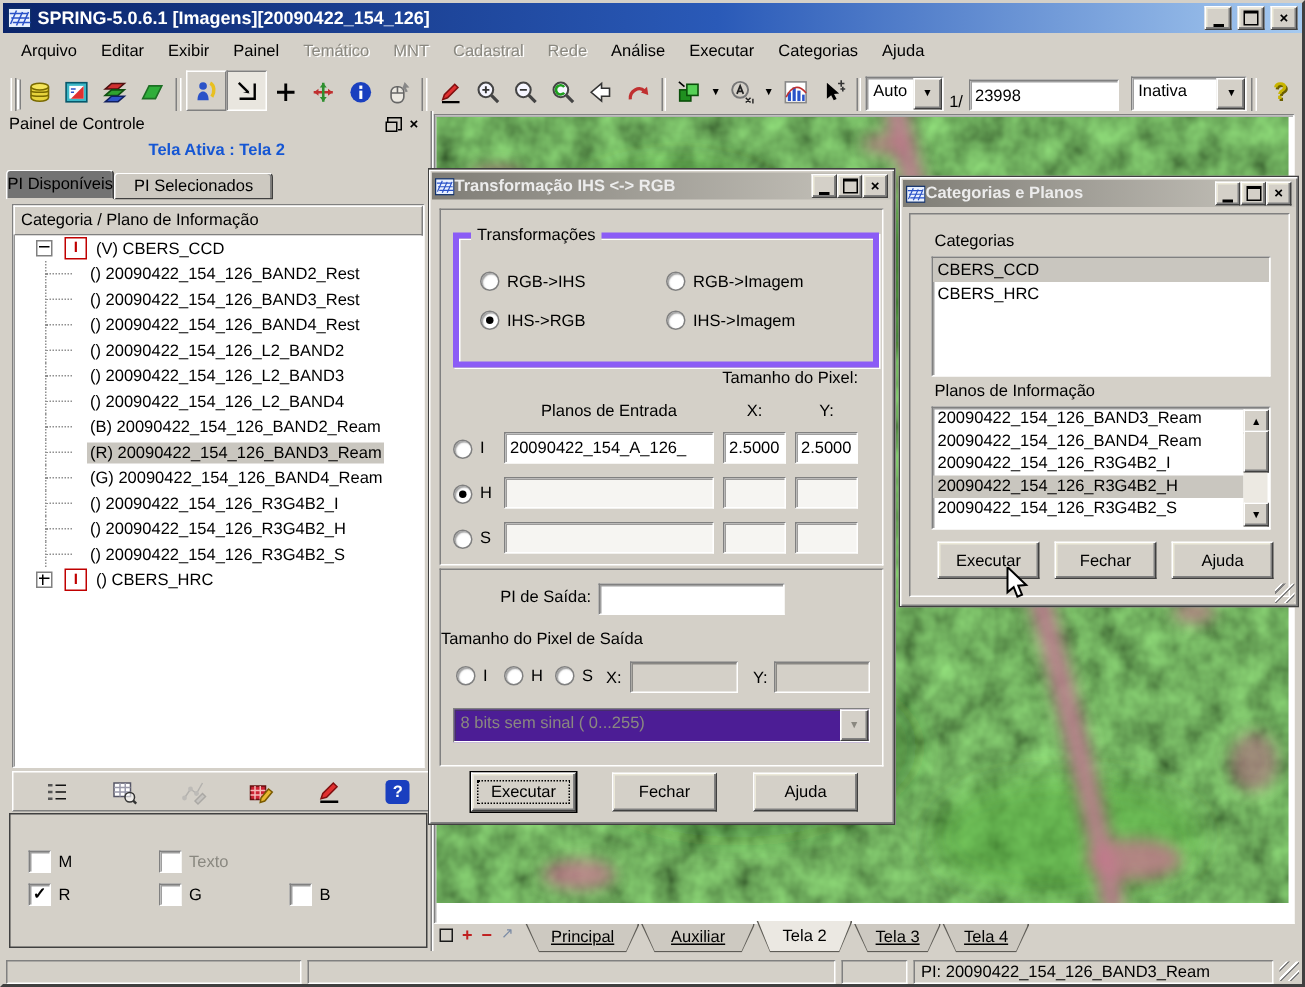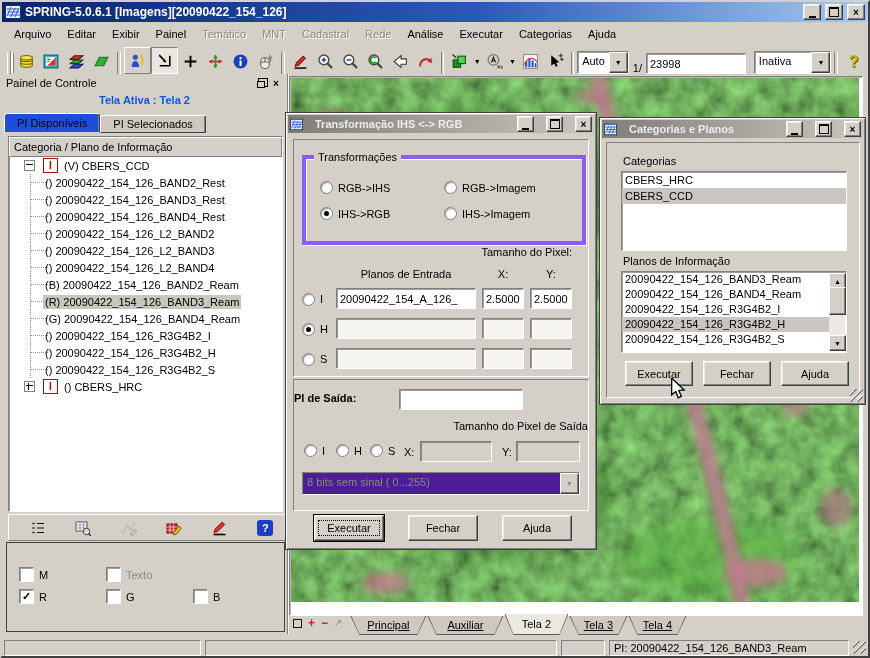--- a/index.html
+++ b/index.html
@@ -8,21 +8,21 @@
     border:2px solid;border-color:#d4d0c8 #404040 #404040 #d4d0c8;box-sizing:border-box;overflow:hidden;}
   .abs{position:absolute;}
   
   .raised{border:1px solid;border-color:#fff #404040 #404040 #fff;box-shadow:inset -1px -1px 0 #808080,inset 1px 1px 0 #ece9d8;background:#d4d0c8;}
   .sunken{border:1px solid;border-color:#808080 #fff #fff #808080;box-shadow:inset 1px 1px 0 rgba(64,64,64,.55);background:#fff;}
   .etched{border:1px solid;border-color:#808080 #fff #fff #808080;}
   .bar-raised{border:1px solid;border-color:#fff #808080 #808080 #fff;}
   
   .titlebar{left:0;top:0;right:0;height:20px;display:flex;align-items:center;gap:4px;padding:0 3px;
     background:linear-gradient(90deg,#0a246a,#2a5ab8 55%,#a6caf0);color:#fff;font-weight:bold;font-size:12px;}
-  .dlg-titlebar{left:2px;top:2px;right:2px;height:18px;display:flex;align-items:center;gap:12px;padding:0 2px;
+  .dlg-titlebar{left:2px;top:2px;right:2px;height:18px;display:flex;align-items:center;gap:0;padding:0 2px;
     background:linear-gradient(90deg,#7f7d76,#c9c6be);color:#ececec;font-weight:bold;font-size:11px;position:absolute;}
   .cap-btn{width:16px;height:14px;display:inline-flex;align-items:center;justify-content:center;font-size:10px;font-weight:bold;color:#000;flex:none;}
   .glyph-min{width:7px;height:7px;border-bottom:2px solid #000;margin-top:2px;}
   .glyph-max{width:8px;height:7px;border:1px solid #000;border-top:2px solid #000;}
   .glyph-float{width:6px;height:5px;border:1px solid #000;box-shadow:2px -2px 0 -0px #d4d0c8,2px -2px 0 1px #000;margin:2px 2px 0 0;}
   .spacer{flex:1;}
   
   .menubar{left:0;top:22px;right:0;height:19px;display:flex;align-items:center;padding-left:4px;}
   .menu-item{padding:2px 8px;}
   .menu-item.disabled{color:#8a8880;text-shadow:1px 1px 0 #fff;}
@@ -39,28 +39,28 @@
   .combo .ddb{width:17px;margin-left:auto;display:flex;align-items:center;justify-content:center;font-size:7px;
     border:1px solid;border-color:#fff #404040 #404040 #fff;box-shadow:inset -1px -1px 0 #808080;background:#d4d0c8;}
   .field{height:21px;border:1px solid;border-color:#808080 #fff #fff #808080;box-shadow:inset 1px 1px 0 rgba(64,64,64,.5);
     background:#fff;font-family:"Liberation Sans",sans-serif;font-size:11px;padding:0 3px;box-sizing:border-box;}
   .help-q{color:#c8b400;font-weight:bold;font-size:16px;text-shadow:1px 1px 0 #6a5e00;}
   
   .left-panel{left:0;top:72px;width:285px;height:560px;background:#d4d0c8;border-right:1px solid #808080;box-shadow:1px 0 0 #fff;}
   .panel-title{left:0;top:0;right:0;height:18px;display:flex;align-items:center;padding:0 4px;position:absolute;}
   .active-line{left:0;top:20px;right:0;text-align:center;font-weight:bold;color:#1556d4;position:absolute;}
   .ptabs{left:2px;top:38px;right:2px;height:21px;display:flex;align-items:flex-end;position:absolute;}
-  .ptab{padding:3px 12px;border:1px solid;border-color:#fff #404040 #d4d0c8 #fff;border-radius:3px 3px 0 0;background:#1d4ed8;box-shadow:inset -1px 0 0 #808080;}
+  .ptab{padding:3px 0;border:1px solid;border-color:#fff #404040 #d4d0c8 #fff;border-radius:3px 3px 0 0;background:#737373;box-shadow:inset -1px 0 0 #808080;}
   .ptab.off{padding:2px 12px;border-bottom:1px solid #404040;background:#cdc9c1;}
   .tree-wrap{left:6px;top:62px;width:273px;height:374px;position:absolute;background:#fff;}
   .tree-header{height:18px;line-height:18px;padding:0 4px;background:#d4d0c8;border:1px solid;border-color:#fff #808080 #808080 #fff;}
   .tree-body{position:absolute;left:1px;right:1px;top:20px;bottom:1px;overflow:hidden;background:#fff;}
   .trow{height:17px;display:flex;align-items:center;white-space:nowrap;position:relative;}
   .trow.root{padding-left:14px;}
-  .trow.kid{padding-left:33px;}
+  .trow.kid{padding-left:48px;}
   .trow.kid::before{content:"";position:absolute;left:20px;top:0;bottom:0;border-left:1px dotted #909090;}
   .trow.kid::after{content:"";position:absolute;left:20px;top:8px;width:18px;border-top:1px dotted #909090;}
   .expander{width:9px;height:9px;background:#fff;border:1px solid #808080;position:relative;flex:none;margin-right:8px;}
   .expander::before{content:"";position:absolute;left:1px;right:1px;top:3px;border-top:1px solid #000;}
   .expander.plus::after{content:"";position:absolute;top:1px;bottom:1px;left:3px;border-left:1px solid #000;}
   .iicon{width:13px;height:13px;border:1px solid #c00000;color:#c00000;font-weight:bold;background:#fff;
     display:inline-flex;align-items:center;justify-content:center;font-size:10px;margin-right:4px;flex:none;}
   .tlabel{padding:1px 2px;}
   .tlabel.sel{background:#c9c6bf;}
   .iconbar{left:6px;top:440px;width:273px;height:25px;position:absolute;display:flex;align-items:center;justify-content:space-around;padding:0 6px;}
@@ -552,23 +552,23 @@
 
     <span class="abs" style="left:16px;top:236px;display:flex;align-items:center;height:20px;">
         <span class="radio"></span>
         <span class="rlabel">S</span>
       </span>
     <input class="field abs" style="left: 50px; top: 235px; width: 140px; background: rgb(246, 245, 242);">
     <input class="field abs" style="left: 196px; top: 235px; width: 42px; background: rgb(246, 245, 242);">
     <input class="field abs" style="left: 244px; top: 235px; width: 42px; background: rgb(246, 245, 242);">
 
     <div class="etched abs" style="left:7px;top:266px;width:294px;height:130px;">
-      <span class="abs" style="left:0;top:12px;width:100px;text-align:left;font-weight:bold;">PI de Saída:</span>
+      <span class="abs" style="left:0;top:12px;width:100px;text-align:right;">PI de Saída:</span>
       <input class="field" style="position: absolute; left: 105px; top: 9px; width: 124px;" value="">
-      <span class="abs" style="left:0;top:40px;width:100%;text-align:right;">Tamanho do Pixel de Saída</span>
+      <span class="abs" style="left:0;top:40px;width:100%;text-align:left;">Tamanho do Pixel de Saída</span>
       <span class="abs" style="left:10px;top:64px;display:flex;align-items:center;">
           <span class="radio"></span>
           <span class="rlabel">I</span>
         </span>
       <span class="abs" style="left:42px;top:64px;display:flex;align-items:center;">
           <span class="radio"></span>
           <span class="rlabel">H</span>
         </span>
       <span class="abs" style="left:76px;top:64px;display:flex;align-items:center;">
           <span class="radio"></span>
@@ -612,22 +612,22 @@
       <span class="cap-btn raised" style="width:15px;">
           <span class="glyph-max"></span>
         </span>
       <span class="cap-btn raised" style="width:15px;">
           <span>×</span>
         </span>
     </div>
     <div class="etched abs" style="left:6px;top:24px;width:252px;height:254px;">
       <span class="abs" style="left:16px;top:12px;">Categorias</span>
       <div class="listbox" style="left:14px;top:28px;width:224px;height:78px;">
+        <div class="lrow sel">CBERS_CCD</div>
         <div class="lrow">CBERS_HRC</div>
-        <div class="lrow sel">CBERS_CCD</div>
       </div>
       <span class="abs" style="left:16px;top:112px;">Planos de Informação</span>
       <div class="listbox" style="left:14px;top:128px;width:224px;height:80px;">
         <div style="margin-right:17px;">
           <div class="lrow" style="height:15px;line-height:15px;">20090422_154_126_BAND3_Ream</div>
           <div class="lrow" style="height:15px;line-height:15px;">20090422_154_126_BAND4_Ream</div>
           <div class="lrow" style="height:15px;line-height:15px;">20090422_154_126_R3G4B2_I</div>
           <div class="lrow sel" style="height:15px;line-height:15px;">20090422_154_126_R3G4B2_H</div>
           <div class="lrow" style="height:15px;line-height:15px;">20090422_154_126_R3G4B2_S</div>
         </div>

